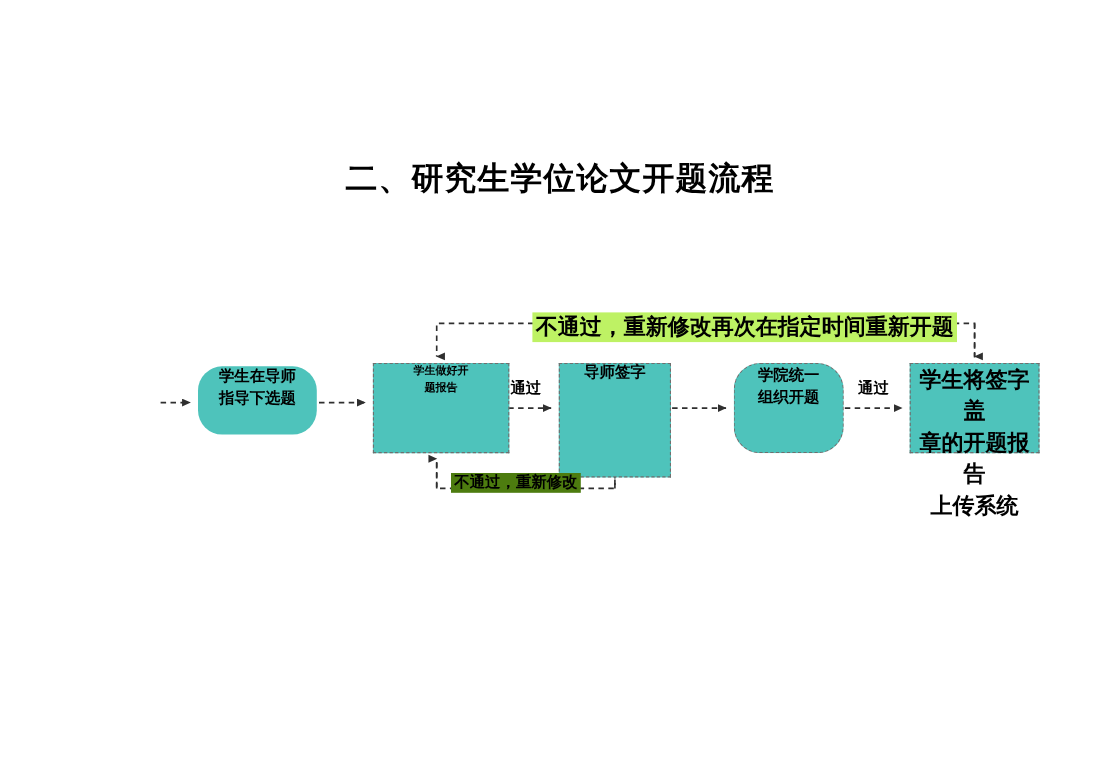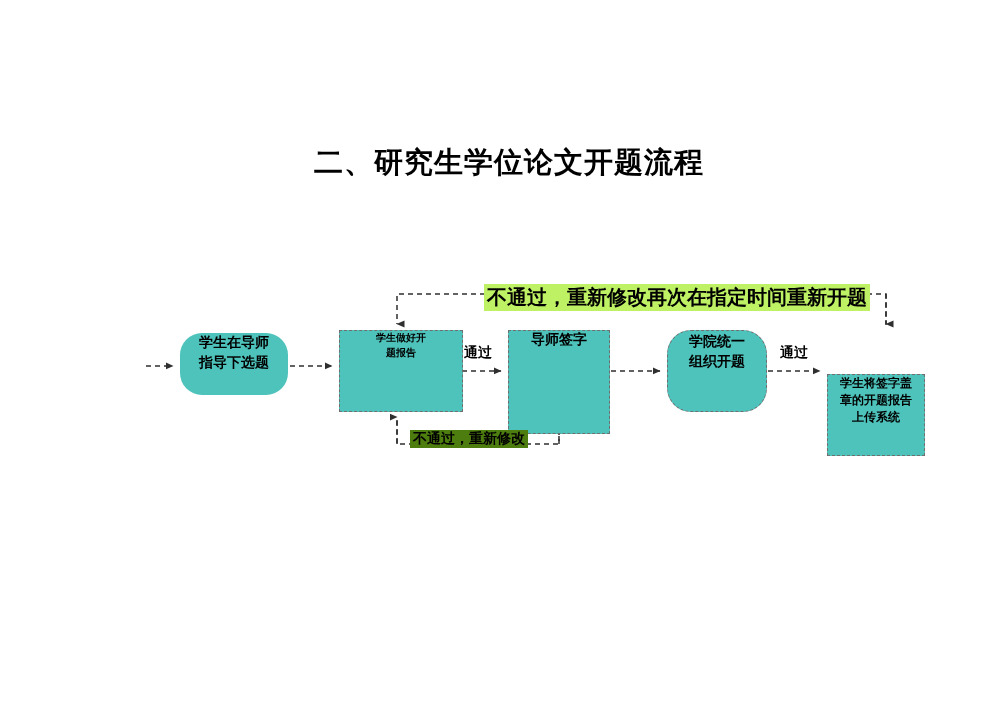--- a/index.html
+++ b/index.html
@@ -132,25 +132,24 @@
     top: 330px;
     width: 100px;
     height: 82px;
     font-size: 14px;
     border-radius: 24px;
     line-height: 1.45;
   }
   .rect.r6 {
     left: 815px;
     top: 330px;
-    width: 98px;
+    width: 118px;
     height: 82px;
-    font-size: 12px;
+    font-size: 20px;
     line-height: 1.42;
-    margin-top: 44px;
   }
 
   
   .edge-label {
     position: absolute;
     color: #000000;
     font-size: 14px;
     font-weight: bold;
     white-space: nowrap;
   }

